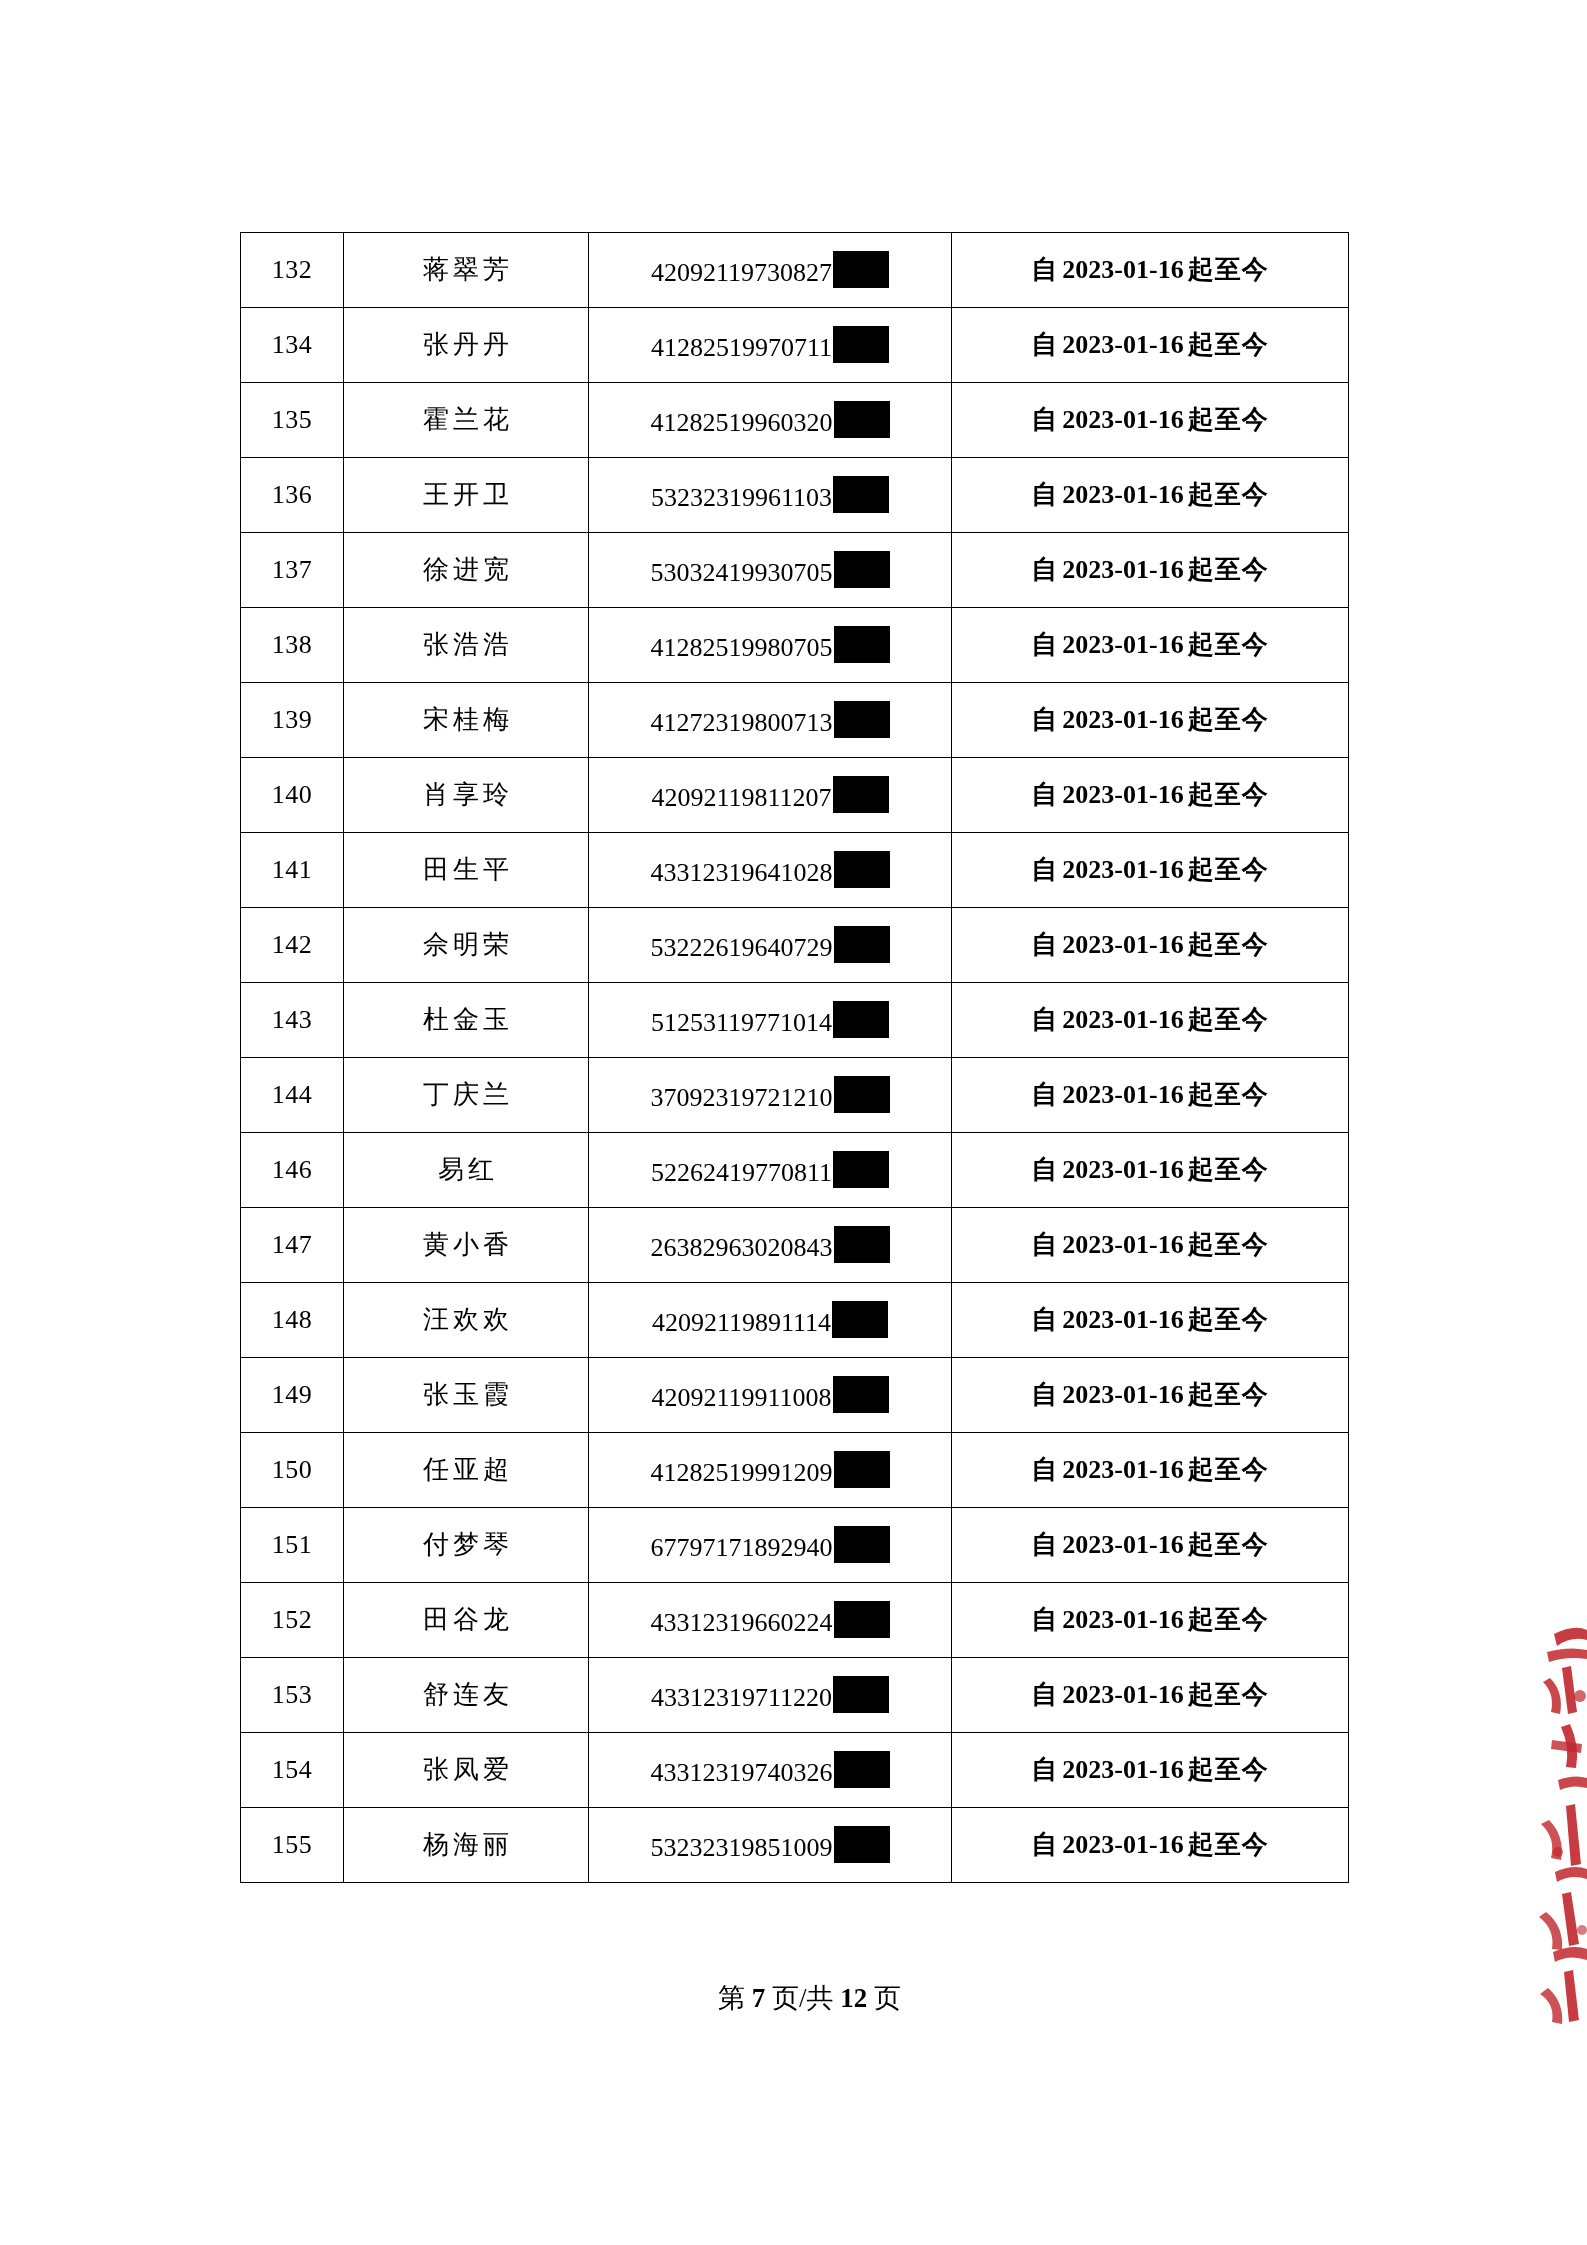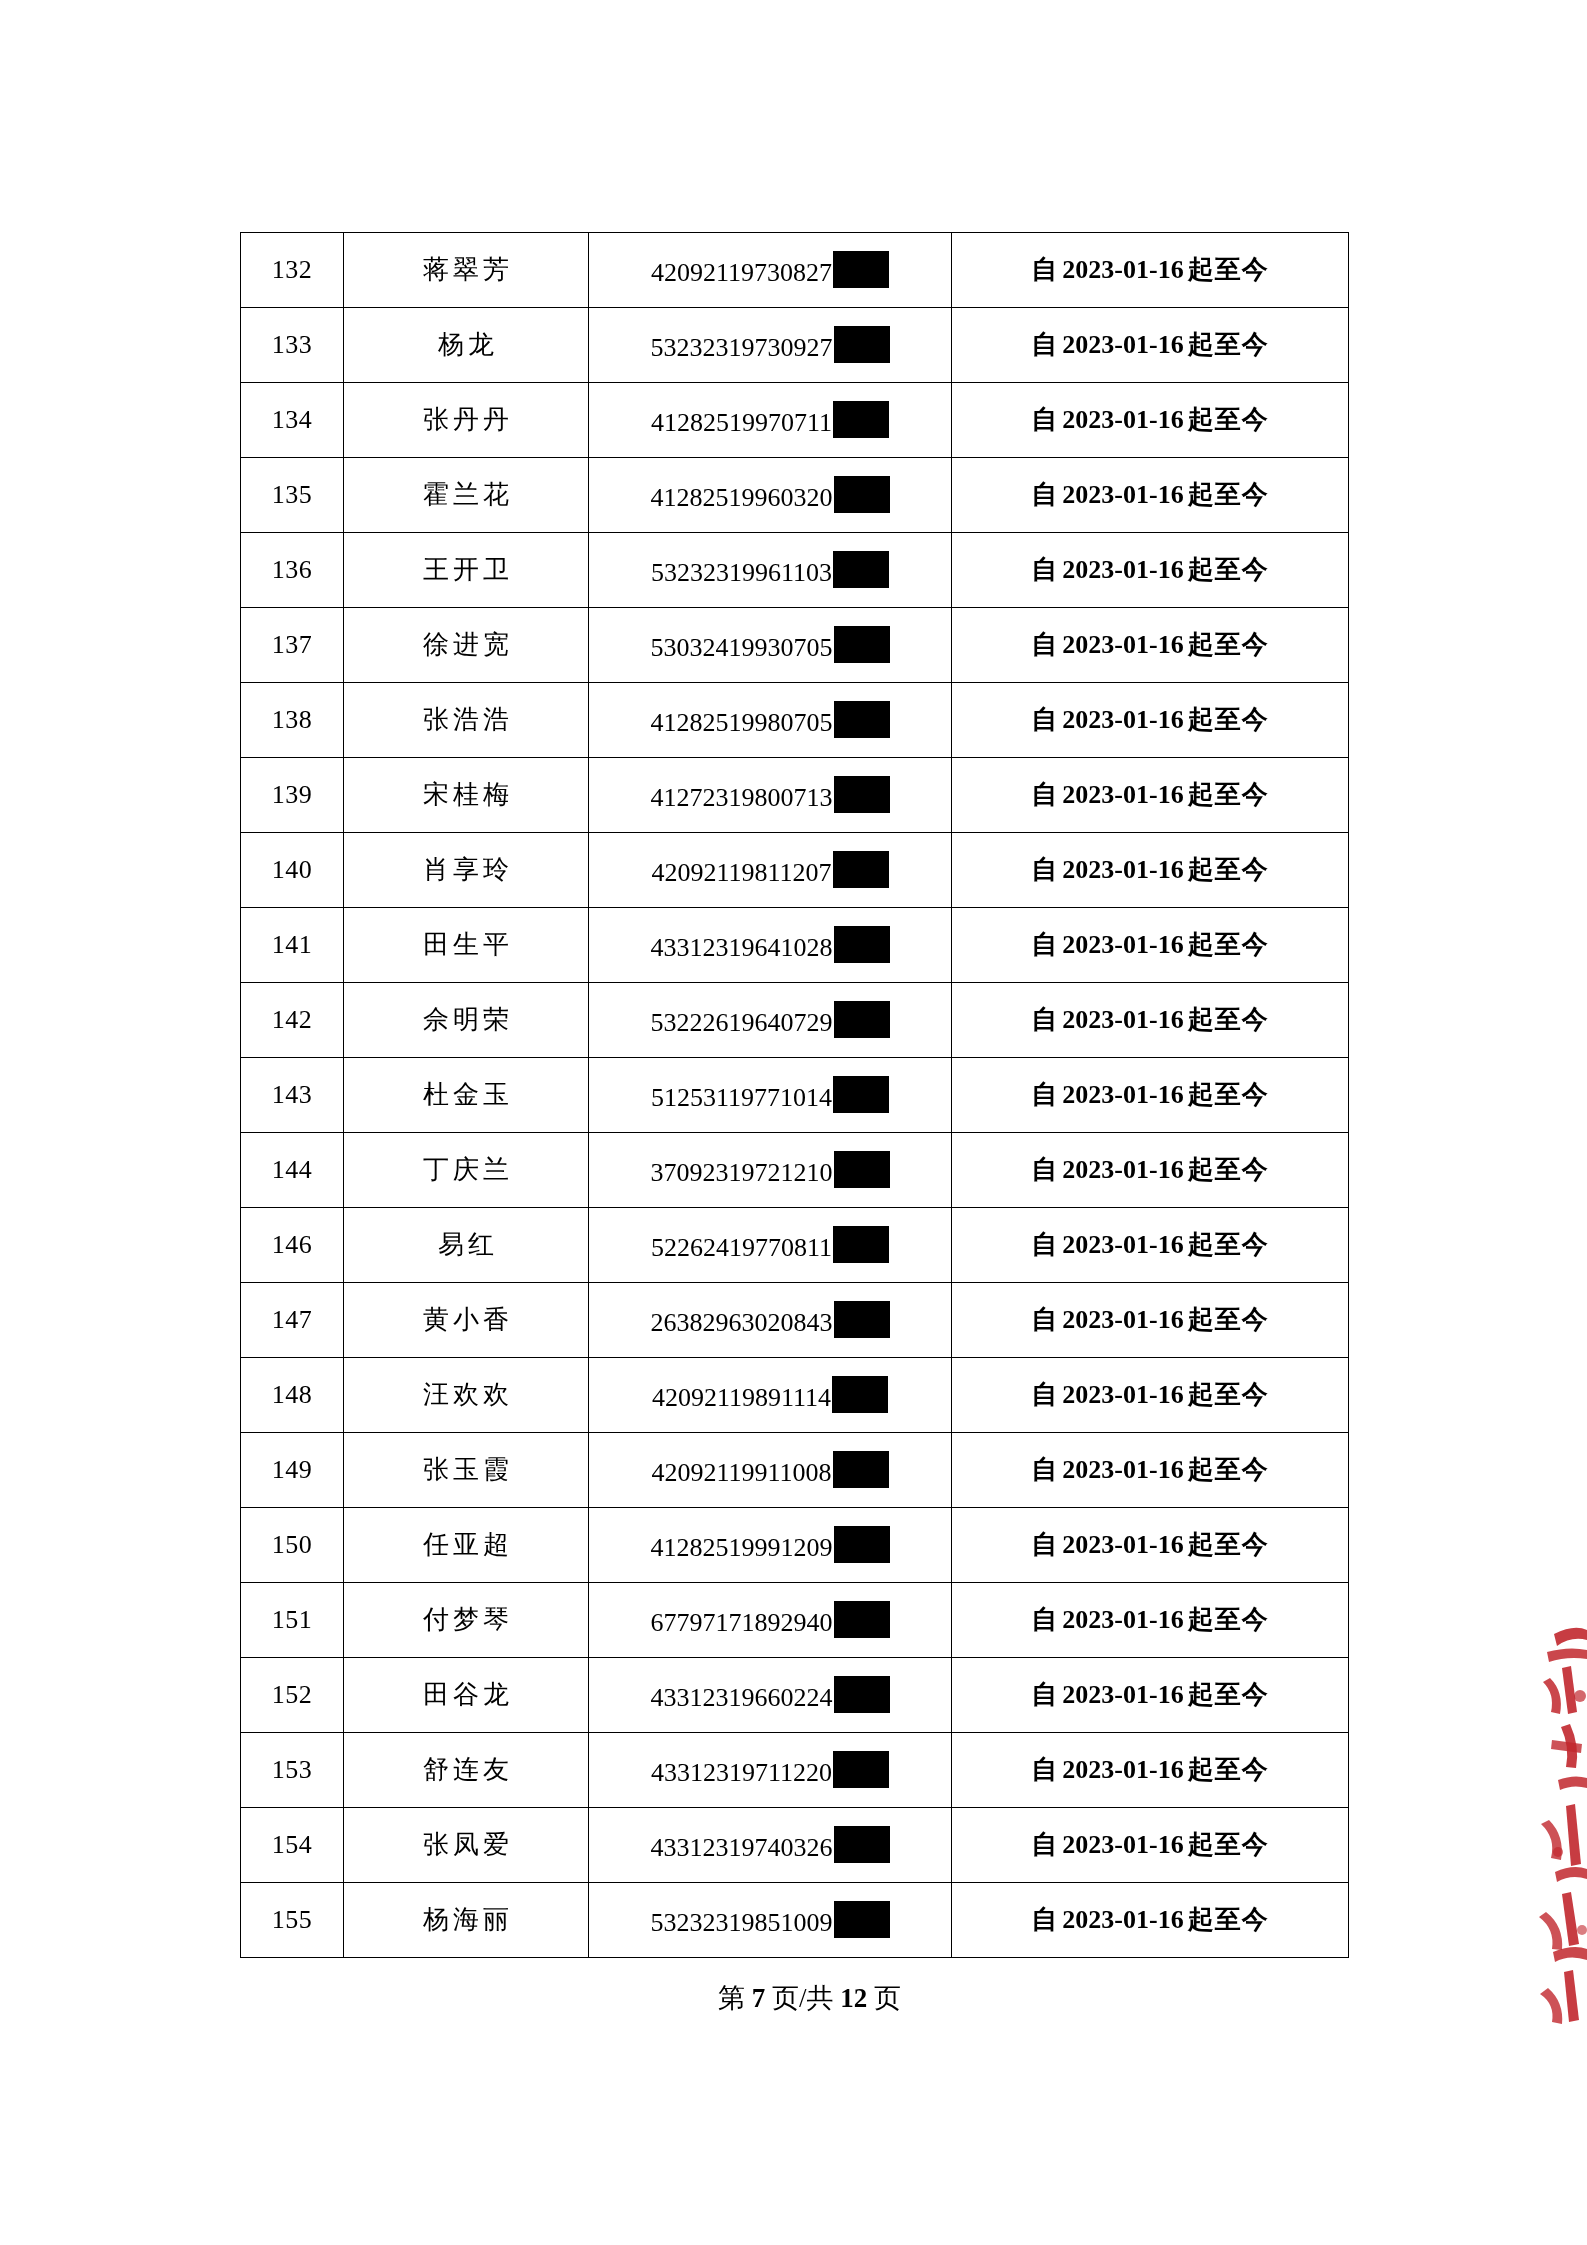--- a/index.html
+++ b/index.html
@@ -123,26 +123,20 @@
         <col class="c-index">
         <col class="c-name">
         <col class="c-id">
         <col class="c-period">
       </colgroup>
       <tbody>
           <tr>
             <td class="idx">132</td>
             <td class="name">蒋翠芳</td>
             <td class="idnum"><span class="id-inner"><span>42092119730827</span><span class="redact"></span></span></td>
-            <td class="period"><span class="period-inner"><span class="han">自</span><span class="date">2023-01-16</span><span class="han">起至今</span></span></td>
-          </tr>
-          <tr>
-            <td class="idx">133</td>
-            <td class="name">杨龙</td>
-            <td class="idnum"><span class="id-inner"><span>53232319730927</span><span class="redact"></span></span></td>
             <td class="period"><span class="period-inner"><span class="han">自</span><span class="date">2023-01-16</span><span class="han">起至今</span></span></td>
           </tr>
           <tr>
             <td class="idx">134</td>
             <td class="name">张丹丹</td>
             <td class="idnum"><span class="id-inner"><span>41282519970711</span><span class="redact"></span></span></td>
             <td class="period"><span class="period-inner"><span class="han">自</span><span class="date">2023-01-16</span><span class="han">起至今</span></span></td>
           </tr>
           <tr>
             <td class="idx">135</td>

